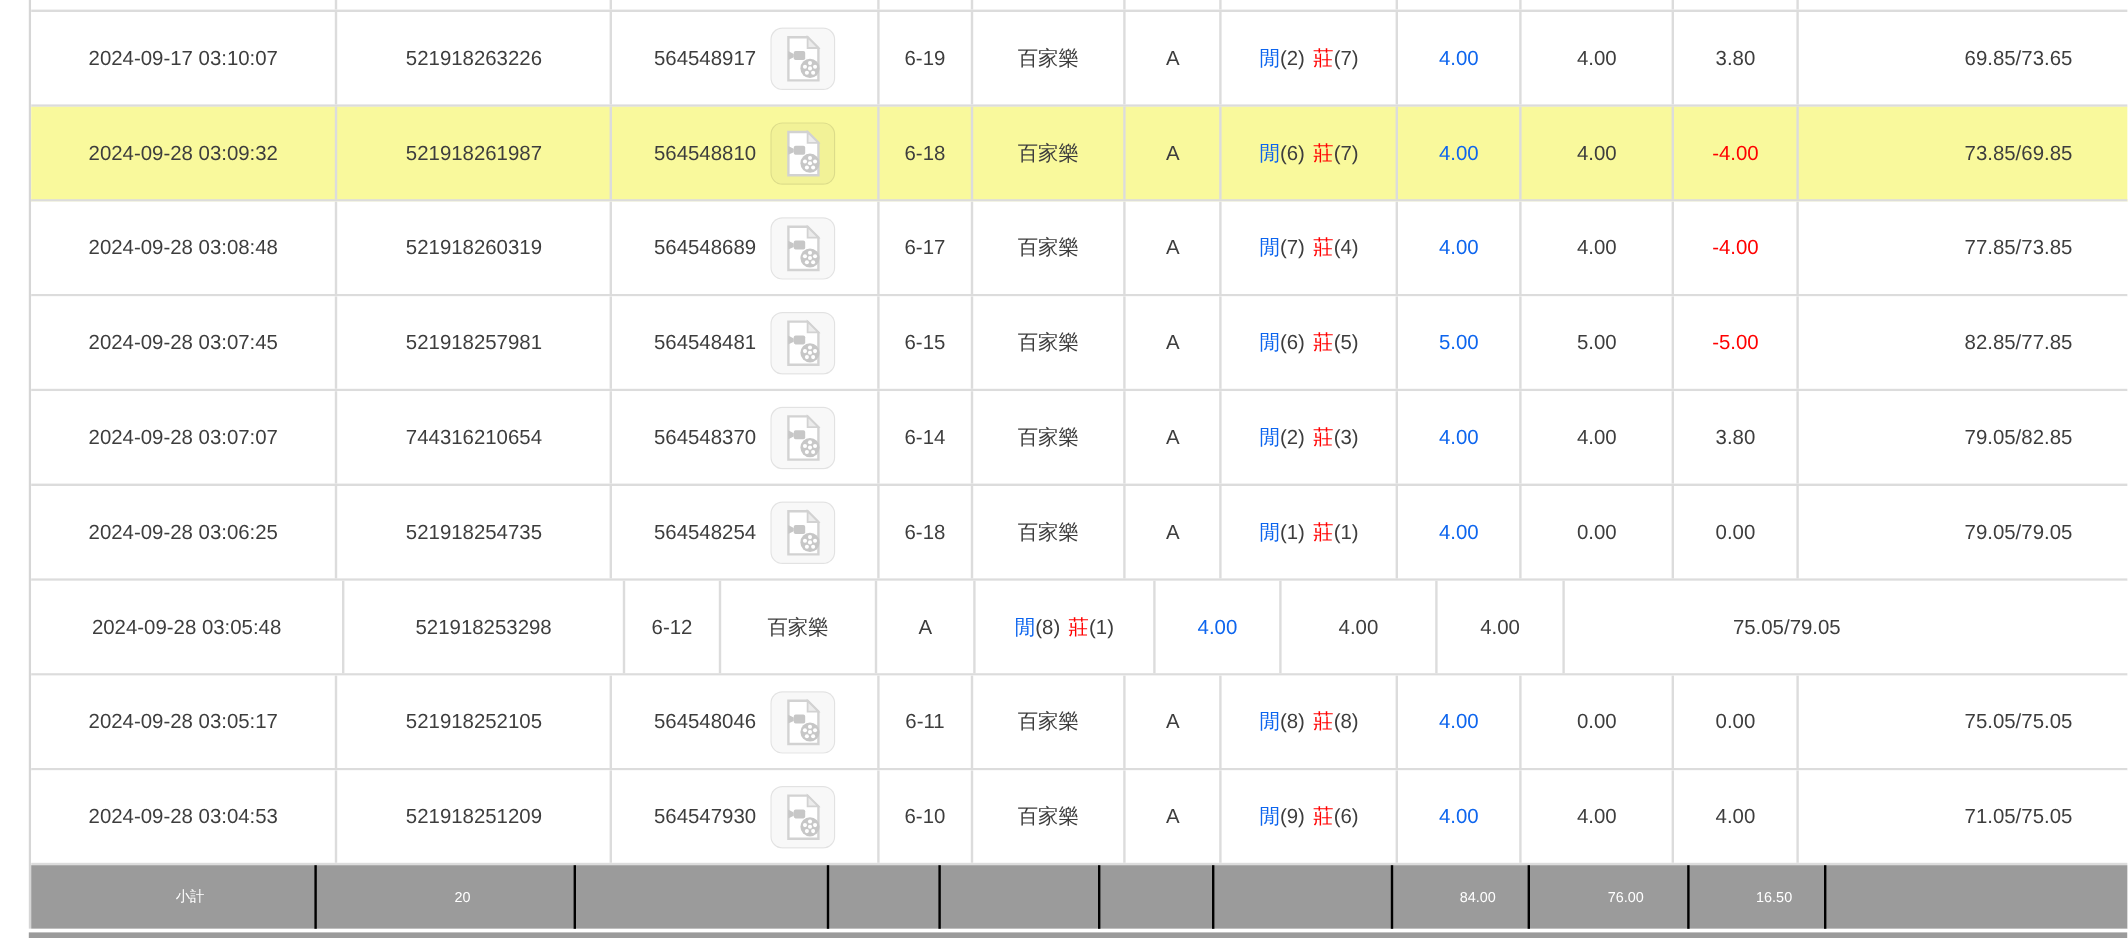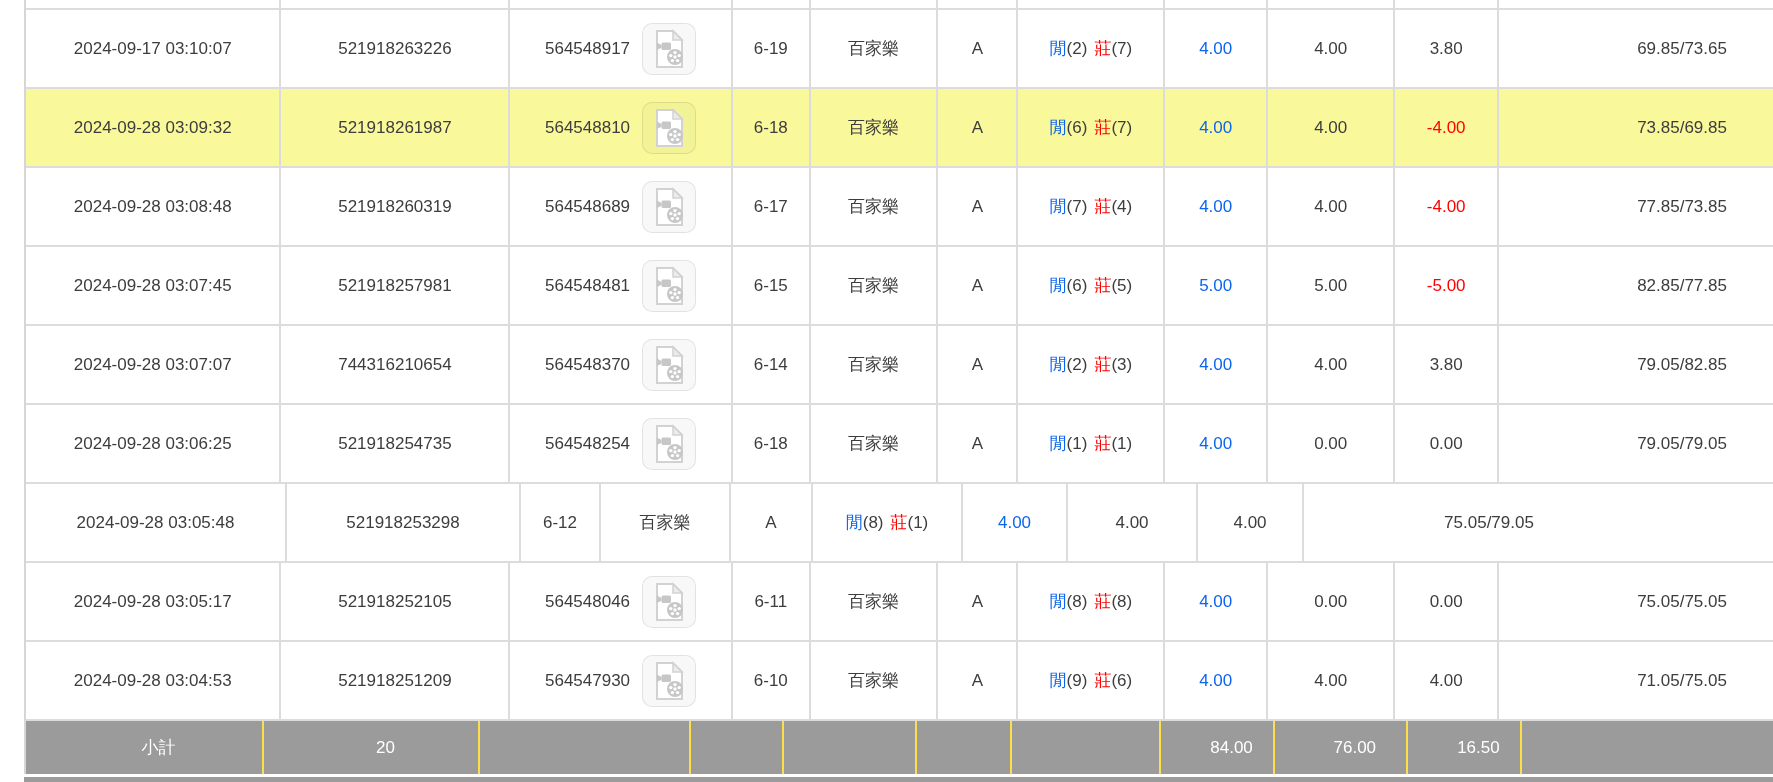--- a/index.html
+++ b/index.html
@@ -36,21 +36,21 @@
   .cell{
     box-sizing:border-box;
     border-right:2px solid #dcdcdc;
     display:flex;
     align-items:center;
     justify-content:center;
     font-size:17px;
     overflow:hidden;
     white-space:nowrap;
   }
-  .summary .cell{border-right:2px solid #fde047;font-size:17px;margin-left:29px;}
+  .summary .cell{border-right:2px solid #000000;font-size:12px;margin-left:29px;}
   .c1{width:261px}.c2{width:234px}.c3{width:227px}.c4{width:80px}
   .c5{width:130px}.c6{width:82px}.c7{width:150px}.c8{width:105px}
   .c9{width:130px}.c10{width:106px}.c11{width:280px;border-right:none;padding-left:90px;}
   .summary .c11{padding-left:0;}
   .c-blue{color:#0d65ee;}
   .c-red{color:#ff0000;}
   .neg{color:#ff0000;text-align:center;}
   .round-cell{gap:12px;align-items:center;}
   .vid-btn{
     width:52px;height:50px;

